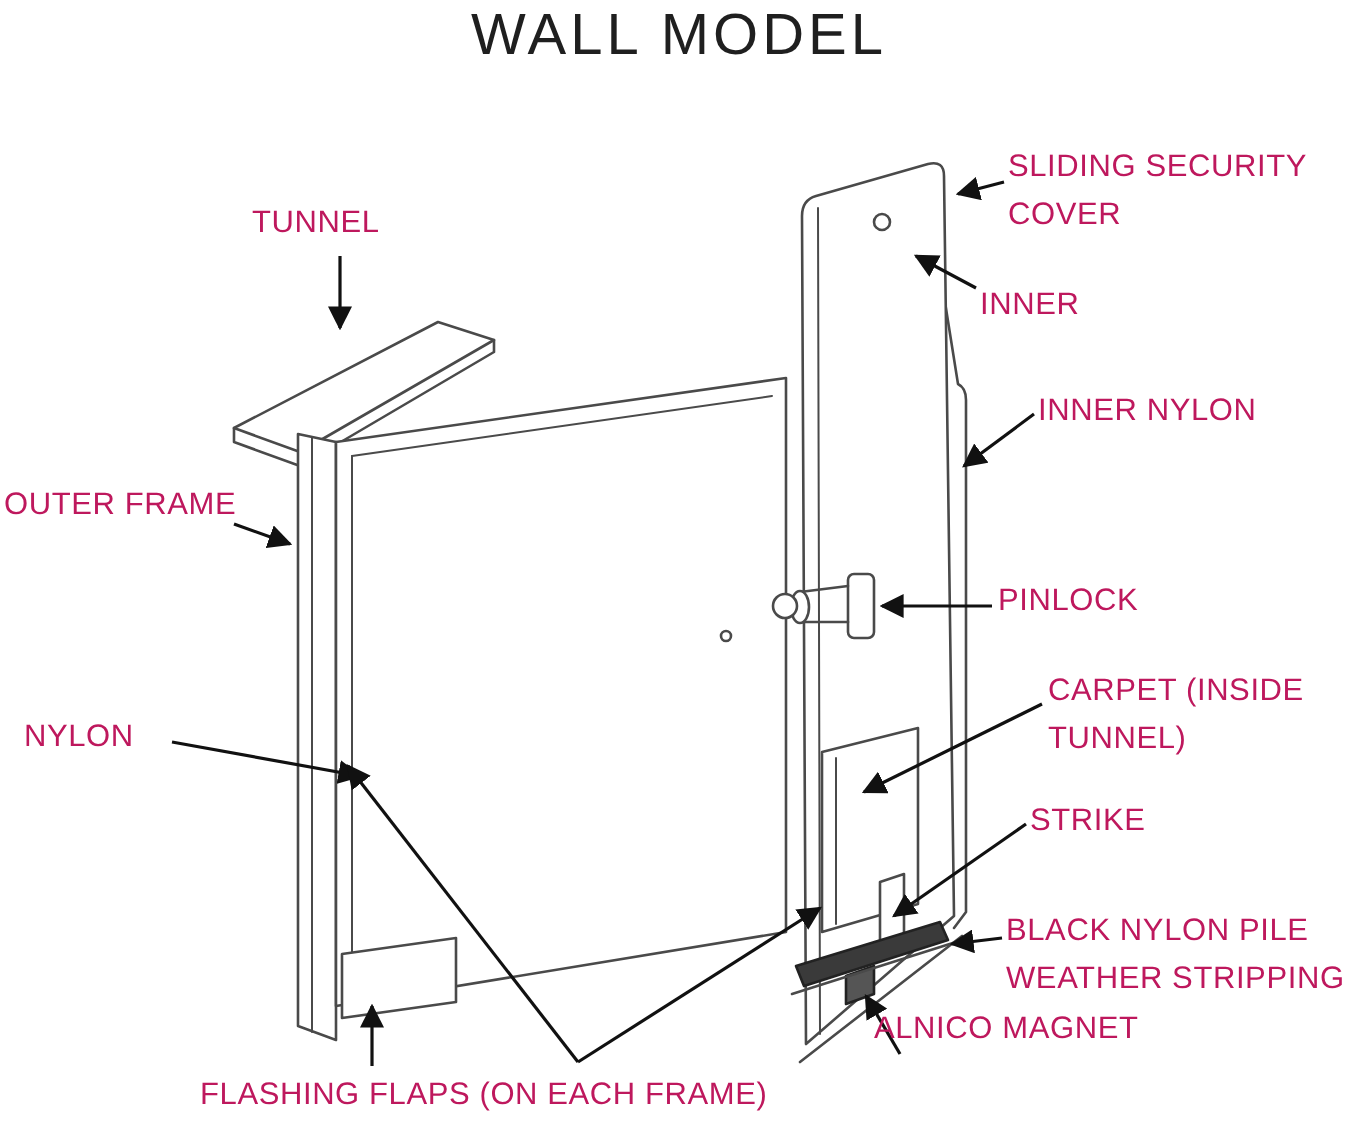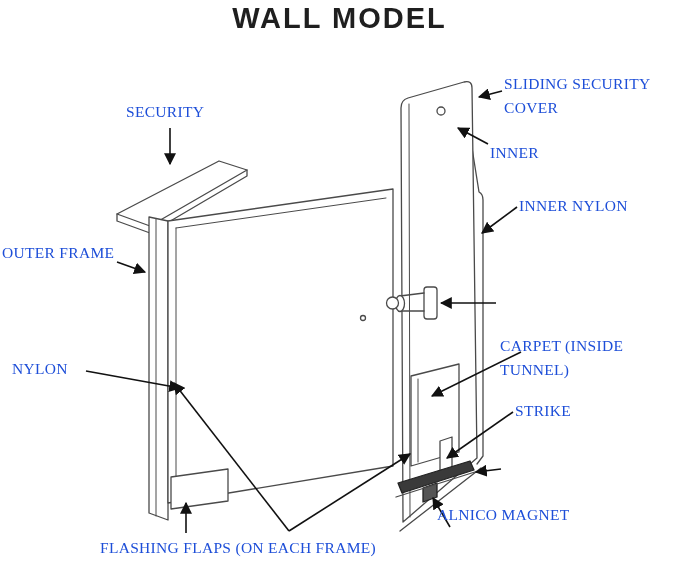--- a/index.html
+++ b/index.html
@@ -8,32 +8,31 @@
     width:679px;height:563px;
     background:#ffffff;
     font-family:"Liberation Sans", sans-serif;
     color:#1a1a1a;
     overflow:hidden;
   }
   .title{
     position:absolute;left:0;right:0;top:2px;
     text-align:center;
     font-size:29px;
-    font-weight:700;
+    font-weight:400;
     letter-spacing:2px;
     color:#1f1f1f;
   }
   .lbl{
     position:absolute;
     font-size:15.5px;
     letter-spacing:.3px;
     line-height:1.55;
-    color:#1d4ed8;
+    color:#be185d;
     white-space:normal;
-    font-family:Liberation Serif, serif;
   }
   .nowrap{white-space:nowrap;}
   svg.art{position:absolute;left:0;top:0;}
 </style>
 </head>
 <body>
 
 <div class="stage">
 
   <svg class="art" width="679" height="563" viewBox="0 0 679 563">
@@ -98,24 +97,26 @@
       <path d="M501,469 L476,472" marker-end="url(#arrowhead)"></path>
       <path d="M450,527 L433,498" marker-end="url(#arrowhead)"></path>
       <path d="M186,533 L186,503" marker-end="url(#arrowhead)"></path>
       <path d="M289,531 L174,383" marker-end="url(#arrowhead)"></path>
       <path d="M289,531 L410,454" marker-end="url(#arrowhead)"></path>
     </g>
   </svg>
 
   <div class="title">WALL MODEL</div>
 
-  <div class="lbl nowrap" style="left:126px;top:100px">SECURITY</div>
+  <div class="lbl nowrap" style="left:126px;top:100px">TUNNEL</div>
   <div class="lbl" style="left:504px;top:72px;width:170px">SLIDING SECURITY COVER</div>
   <div class="lbl nowrap" style="left:490px;top:141px">INNER</div>
   <div class="lbl nowrap" style="left:519px;top:194px">INNER NYLON</div>
   <div class="lbl nowrap" style="left:2px;top:241px">OUTER FRAME</div>
+  <div class="lbl nowrap" style="left:499px;top:289px">PINLOCK</div>
   <div class="lbl nowrap" style="left:12px;top:357px">NYLON</div>
-  <div class="lbl" style="left:500px;top:334px;width:152px">CARPET (INSIDE TUNNEL)</div>
+  <div class="lbl" style="left:524px;top:334px;width:152px">CARPET (INSIDE TUNNEL)</div>
   <div class="lbl nowrap" style="left:515px;top:399px">STRIKE</div>
+  <div class="lbl" style="left:503px;top:454px;width:174px">BLACK NYLON PILE WEATHER STRIPPING</div>
   <div class="lbl nowrap" style="left:437px;top:503px">ALNICO MAGNET</div>
   <div class="lbl nowrap" style="left:100px;top:536px">FLASHING FLAPS (ON EACH FRAME)</div>
 
 </div>
 
 </body></html>

